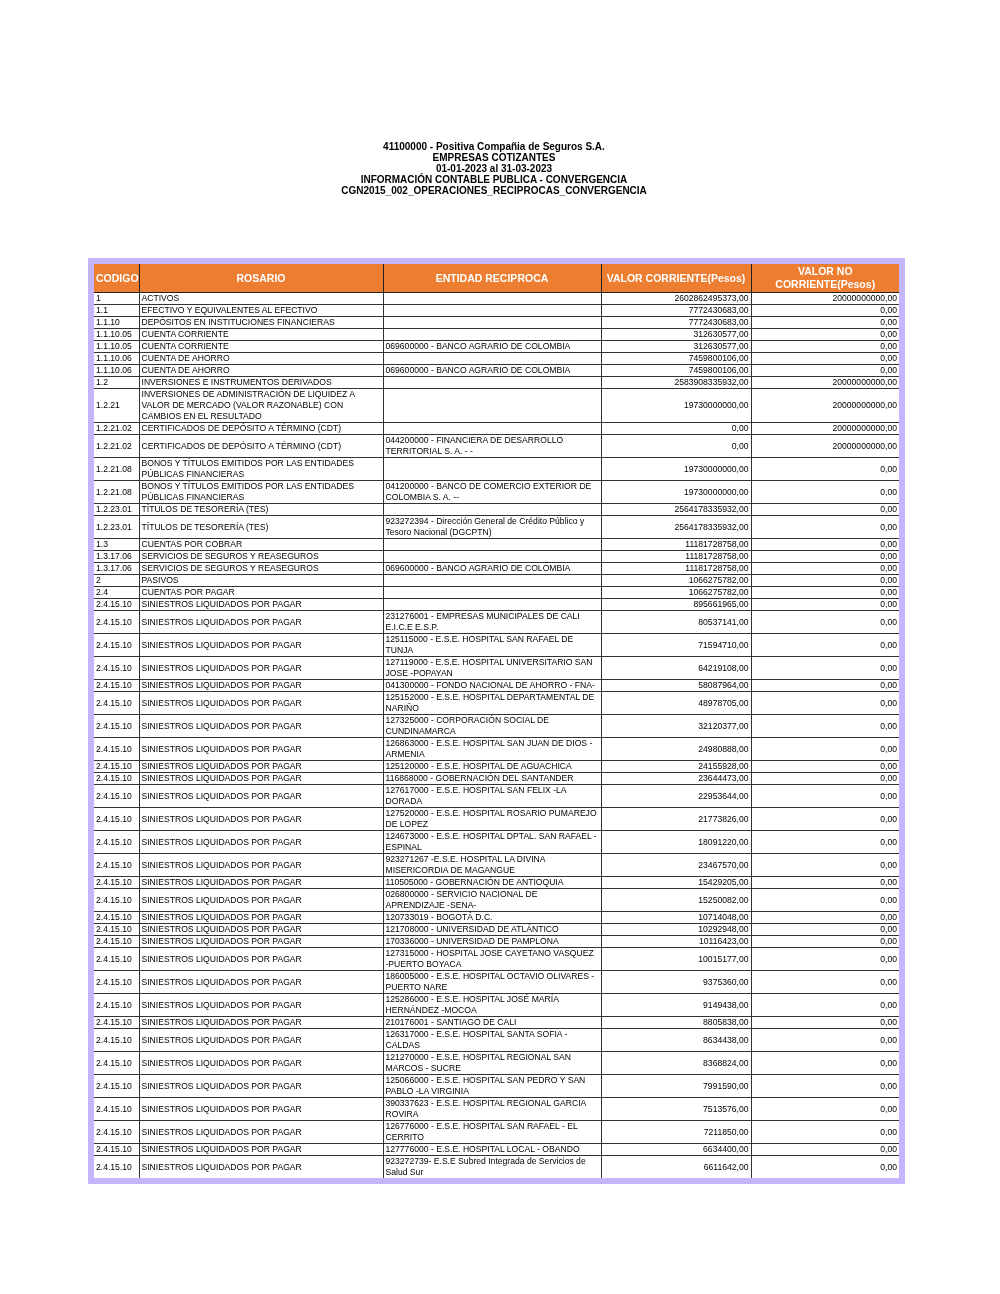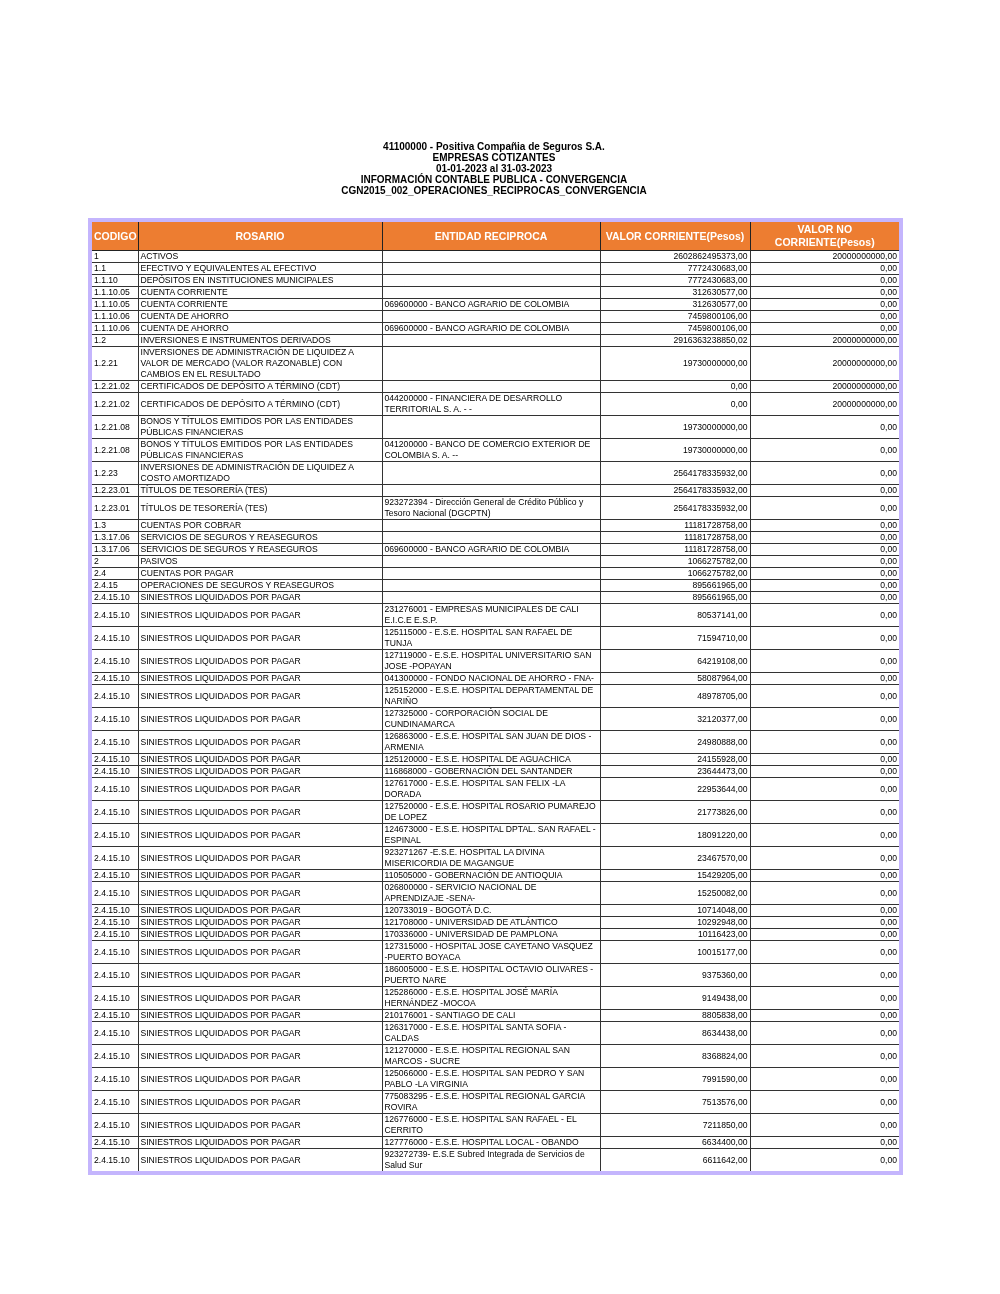--- a/index.html
+++ b/index.html
@@ -5,21 +5,21 @@
   html, body { margin: 0; padding: 0; background: #ffffff; }
   body { width: 1000px; height: 1294px; position: relative; font-family: "Liberation Sans", sans-serif; color: #000; }
   .title-block { position: absolute; top: 141px; left: 0; width: 988px; text-align: center; font-weight: bold; font-size: 10px; line-height: 11px; }
   .title-block div { white-space: nowrap; }
   table.report { position: absolute; top: 218px; left: 88px; width: 811px; border-collapse: collapse; table-layout: fixed; font-size: 8.6px; }
   table.report th { background: #ed7d31; color: #ffffff; font-weight: bold; font-size: 10.5px; line-height: 13px; border: 1.5px solid #222; padding: 1px 2px; text-align: center; height: 26px; }
   table.report td { border: 1px solid #333; padding: 0 2px; line-height: 11px; vertical-align: middle; white-space: normal; overflow: hidden; }
   table.report td.num { text-align: right; white-space: nowrap; }
   table.report td.code { white-space: nowrap; }
   col.c1 { width: 48px; } col.c2 { width: 244px; } col.c3 { width: 218px; } col.c4 { width: 150px; } col.c5 { width: 151px; }
-  .report { border: 4px solid #c4b5fd; }
+  .report { border: 6px solid #c4b5fd; margin-top: 40px; }
 </style>
 </head>
 <body>
 
 <div class="title-block">
   <div>41100000 - Positiva Compañia de Seguros S.A.</div>
   <div>EMPRESAS COTIZANTES</div>
   <div>01-01-2023 al 31-03-2023</div>
   <div>INFORMACIÓN CONTABLE PUBLICA - CONVERGENCIA</div>
   <div>CGN2015_002_OPERACIONES_RECIPROCAS_CONVERGENCIA</div>
@@ -52,21 +52,21 @@
       </tr>
       <tr>
         <td class="code">1.1</td>
         <td>EFECTIVO Y EQUIVALENTES AL EFECTIVO</td>
         <td></td>
         <td class="num">7772430683,00</td>
         <td class="num">0,00</td>
       </tr>
       <tr>
         <td class="code">1.1.10</td>
-        <td>DEPÓSITOS EN INSTITUCIONES MUNICIPALES</td>
+        <td>DEPÓSITOS EN INSTITUCIONES FINANCIERAS</td>
         <td></td>
         <td class="num">7772430683,00</td>
         <td class="num">0,00</td>
       </tr>
       <tr>
         <td class="code">1.1.10.05</td>
         <td>CUENTA CORRIENTE</td>
         <td></td>
         <td class="num">312630577,00</td>
         <td class="num">0,00</td>
@@ -89,21 +89,21 @@
         <td class="code">1.1.10.06</td>
         <td>CUENTA DE AHORRO</td>
         <td>069600000 - BANCO AGRARIO DE COLOMBIA</td>
         <td class="num">7459800106,00</td>
         <td class="num">0,00</td>
       </tr>
       <tr>
         <td class="code">1.2</td>
         <td>INVERSIONES E INSTRUMENTOS DERIVADOS</td>
         <td></td>
-        <td class="num">2916363238850,02</td>
+        <td class="num">2583908335932,00</td>
         <td class="num">20000000000,00</td>
       </tr>
       <tr>
         <td class="code">1.2.21</td>
         <td>INVERSIONES DE ADMINISTRACIÓN DE LIQUIDEZ A VALOR DE MERCADO (VALOR RAZONABLE) CON CAMBIOS EN EL RESULTADO</td>
         <td></td>
         <td class="num">19730000000,00</td>
         <td class="num">20000000000,00</td>
       </tr>
       <tr>
@@ -128,27 +128,20 @@
         <td class="num">0,00</td>
       </tr>
       <tr>
         <td class="code">1.2.21.08</td>
         <td>BONOS Y TÍTULOS EMITIDOS POR LAS ENTIDADES PÚBLICAS FINANCIERAS</td>
         <td>041200000 - BANCO DE COMERCIO EXTERIOR DE COLOMBIA S. A. --</td>
         <td class="num">19730000000,00</td>
         <td class="num">0,00</td>
       </tr>
       <tr>
-        <td class="code">1.2.23</td>
-        <td>INVERSIONES DE ADMINISTRACIÓN DE LIQUIDEZ A COSTO AMORTIZADO</td>
-        <td></td>
-        <td class="num">2564178335932,00</td>
-        <td class="num">0,00</td>
-      </tr>
-      <tr>
         <td class="code">1.2.23.01</td>
         <td>TÍTULOS DE TESORERÍA (TES)</td>
         <td></td>
         <td class="num">2564178335932,00</td>
         <td class="num">0,00</td>
       </tr>
       <tr>
         <td class="code">1.2.23.01</td>
         <td>TÍTULOS DE TESORERÍA (TES)</td>
         <td>923272394 - Dirección General de Crédito Público y Tesoro Nacional (DGCPTN)</td>
@@ -184,27 +177,20 @@
         <td class="num">0,00</td>
       </tr>
       <tr>
         <td class="code">2.4</td>
         <td>CUENTAS POR PAGAR</td>
         <td></td>
         <td class="num">1066275782,00</td>
         <td class="num">0,00</td>
       </tr>
       <tr>
-        <td class="code">2.4.15</td>
-        <td>OPERACIONES DE SEGUROS Y REASEGUROS</td>
-        <td></td>
-        <td class="num">895661965,00</td>
-        <td class="num">0,00</td>
-      </tr>
-      <tr>
         <td class="code">2.4.15.10</td>
         <td>SINIESTROS LIQUIDADOS POR PAGAR</td>
         <td></td>
         <td class="num">895661965,00</td>
         <td class="num">0,00</td>
       </tr>
       <tr>
         <td class="code">2.4.15.10</td>
         <td>SINIESTROS LIQUIDADOS POR PAGAR</td>
         <td>231276001 - EMPRESAS MUNICIPALES DE CALI E.I.C.E E.S.P.</td>
@@ -375,21 +361,21 @@
       <tr>
         <td class="code">2.4.15.10</td>
         <td>SINIESTROS LIQUIDADOS POR PAGAR</td>
         <td>125066000 - E.S.E. HOSPITAL SAN PEDRO Y SAN PABLO -LA VIRGINIA</td>
         <td class="num">7991590,00</td>
         <td class="num">0,00</td>
       </tr>
       <tr>
         <td class="code">2.4.15.10</td>
         <td>SINIESTROS LIQUIDADOS POR PAGAR</td>
-        <td>775083295 - E.S.E. HOSPITAL REGIONAL GARCIA ROVIRA</td>
+        <td>390337623 - E.S.E. HOSPITAL REGIONAL GARCIA ROVIRA</td>
         <td class="num">7513576,00</td>
         <td class="num">0,00</td>
       </tr>
       <tr>
         <td class="code">2.4.15.10</td>
         <td>SINIESTROS LIQUIDADOS POR PAGAR</td>
         <td>126776000 - E.S.E. HOSPITAL SAN RAFAEL - EL CERRITO</td>
         <td class="num">7211850,00</td>
         <td class="num">0,00</td>
       </tr>

